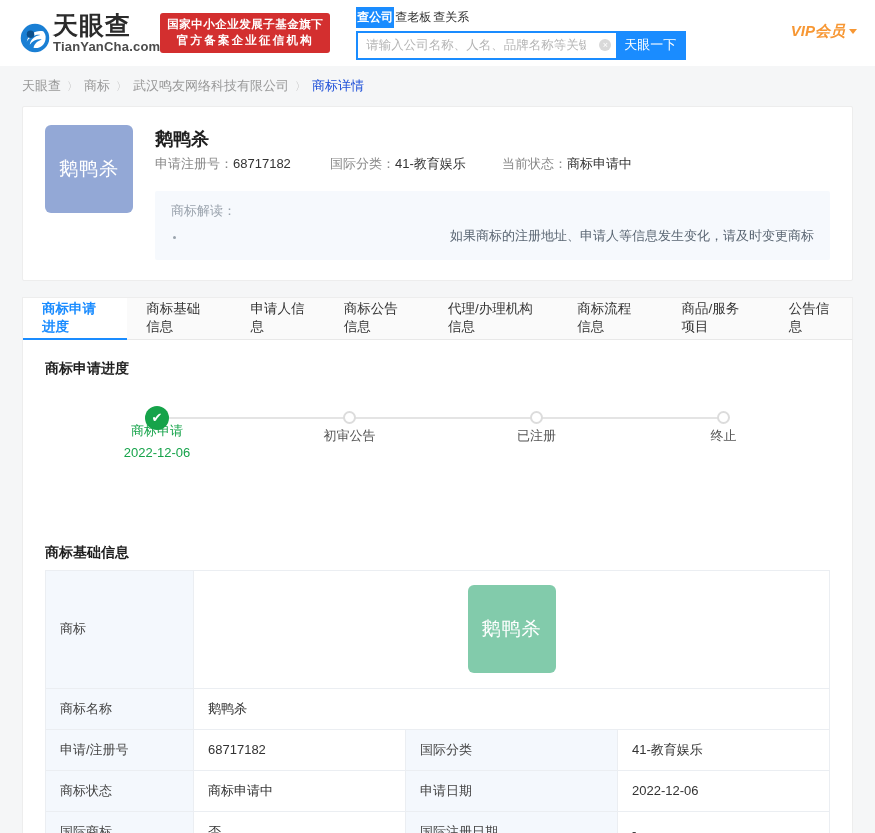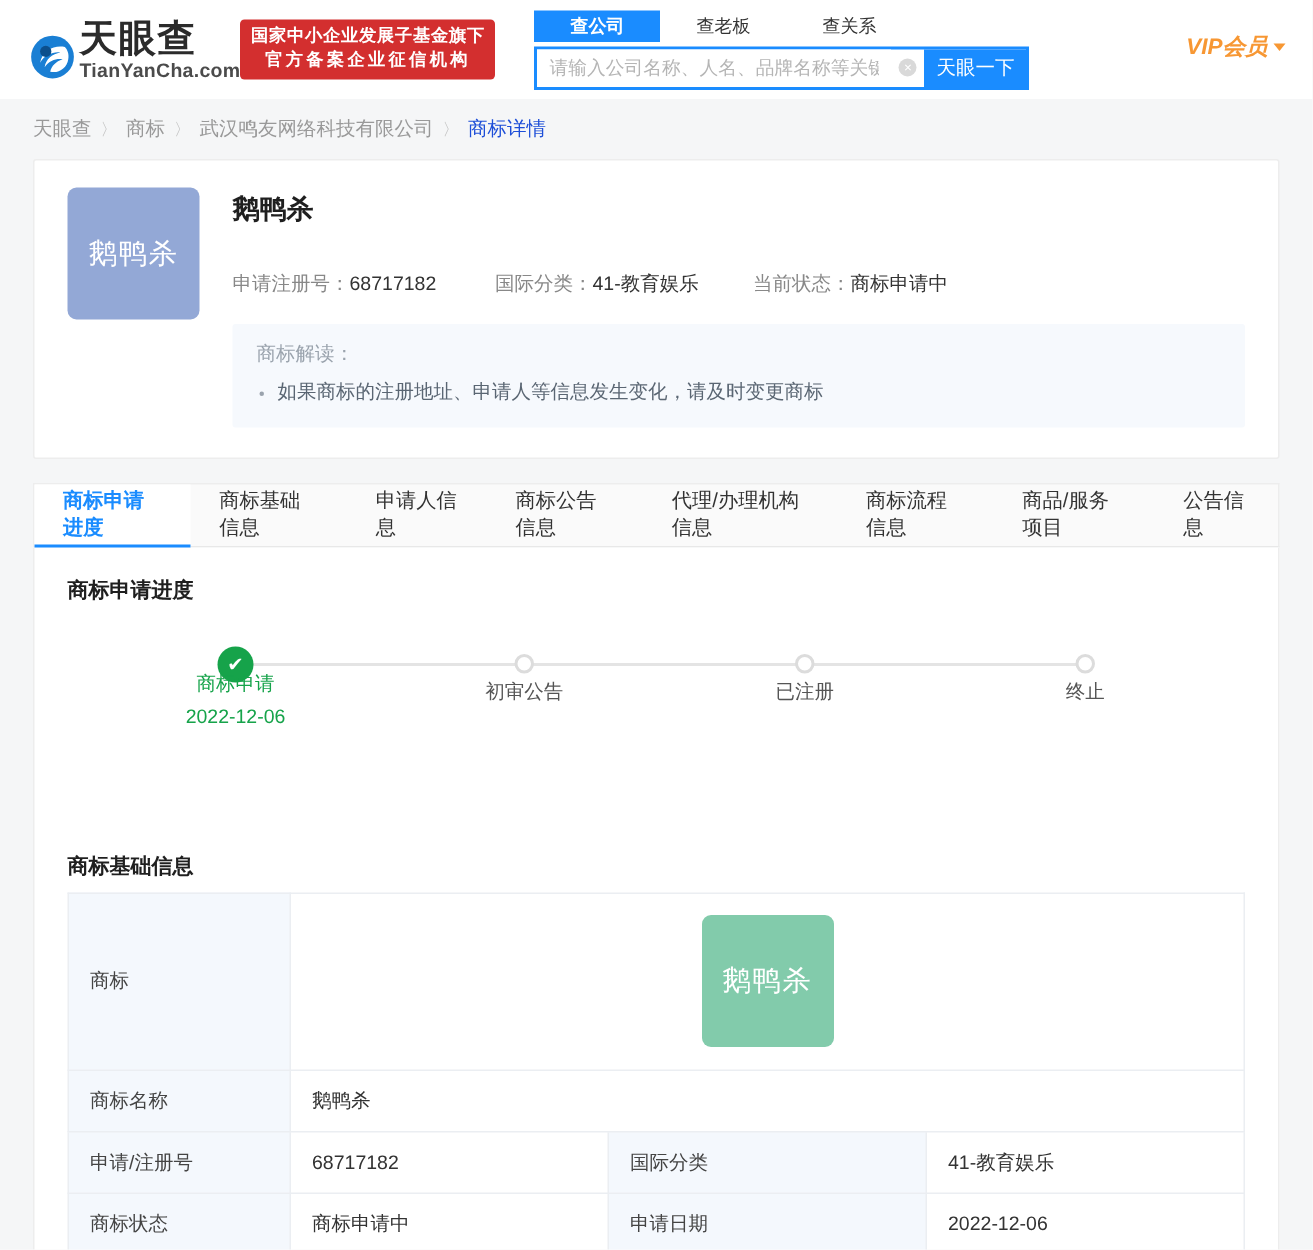--- a/index.html
+++ b/index.html
@@ -40,21 +40,21 @@
     padding: 4px 7px;
     text-align: center;
     line-height: 1.35;
   }
   .gov-badge div { font-size: 11.5px; font-weight: bold; letter-spacing: 0.5px; }
   .gov-badge .l2 { letter-spacing: 2.2px; }
 
   .search-zone { margin-left: 26px; width: 330px; }
   .search-tabs { display: flex; gap: 0; margin-bottom: 3px; }
   .search-tab {
-    font-size: 12px; color: #333; padding: 2px 24px; cursor: pointer;
+    font-size: 12px; color: #333; padding: 2px 1px; cursor: pointer;
   }
   .search-tab.active { background: #1a8cff; color: #fff; font-weight: bold; }
   .search-box {
     display: flex; height: 29px; border: 2px solid #1a8cff; background: #fff;
   }
   .search-input {
     flex: 1; border: none; outline: none; padding: 0 8px;
     font-size: 12.5px; color: #333;
     font-family: "Liberation Sans", sans-serif;
   }
@@ -106,31 +106,31 @@
   .head-card { padding: 18px 22px 20px 22px; display: flex; gap: 22px; }
   .tm-logo {
     width: 88px; height: 88px; flex: none; border-radius: 6px;
     background: #93a8d6; color: #fff;
     display: flex; align-items: center; justify-content: center;
     font-size: 19px; letter-spacing: 1px;
     font-family: "DejaVu Sans", sans-serif;
   }
   .head-main { flex: 1; padding-top: 2px; }
   .tm-title { font-size: 18px; font-weight: bold; color: #1f1f1f; }
-  .tm-meta { display: flex; margin-top: 29px; font-size: 13px; }
+  .tm-meta { display: flex; margin-top: 4px; font-size: 13px; }
   .tm-meta .item { color: #333; }
   .tm-meta .item .lab { color: #888; }
   .tm-meta .m1 { width: 175px; }
   .tm-meta .m2 { width: 172px; }
   .interp {
     margin-top: 18px; background: #f6f9fd; border-radius: 2px;
     padding: 11px 16px 13px 16px;
   }
   .interp .t { color: #9aa3ad; font-size: 13px; }
-  .interp ul { margin: 6px 0 0 14px; }
+  .interp ul { margin: 6px 0 0 14px; text-align: right; }
   .interp li { color: #5a6673; font-size: 13px; line-height: 1.6; }
   .interp li::marker { color: #9aa3ad; font-size: 9px; }
 
   
   .tabbar {
     margin-top: 16px; height: 43px; background: #fafafa;
     border: 1px solid #ededed; border-bottom: 1px solid #e8e8e8;
     display: flex; align-items: stretch;
   }
   .tab {

